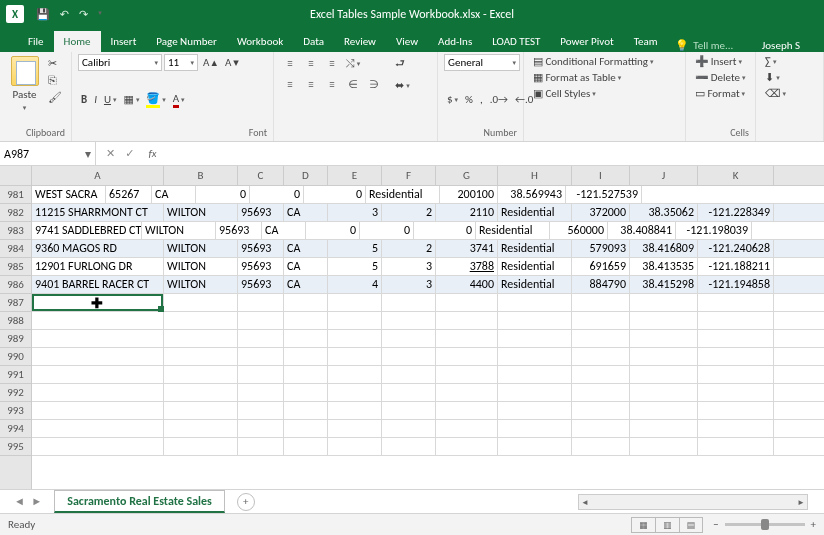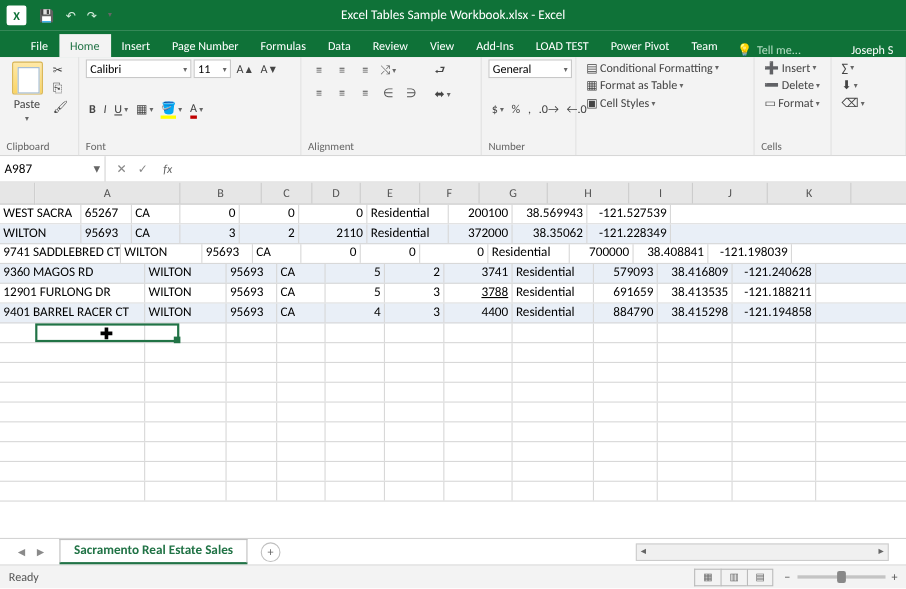--- a/index.html
+++ b/index.html
@@ -7,24 +7,24 @@
 .titlebar{height:28px;background:#0f7238;display:flex;align-items:center;color:#fff;position:relative}
 .tb-left{display:flex;align-items:center;gap:6px;padding-left:6px}
 .tb-left .ico{width:18px;height:18px;background:#fff;border-radius:2px;display:flex;align-items:center;justify-content:center;color:#0f7238;font-weight:bold}
 .tb-qat{display:flex;gap:10px;margin-left:6px;color:#d9efe0}
 .tb-title{position:absolute;left:50%;transform:translateX(-50%);color:#fff;font-size:12px}
 .menubar{height:24px;background:#0f7238;display:flex;align-items:flex-end;padding-left:18px;gap:0;color:#fff;font-size:12px}
 .menubar .item{padding:4px 10px;cursor:pointer}
 .menubar .item.file{color:#fff}
 .menubar .item.active{background:#f3f3f3;color:#217346}
 .tell{margin-left:8px;color:#b6dec5;display:flex;align-items:center;gap:4px}
-.user{margin-left:auto;padding-right:12px;color:#fff}
+.user{margin-left:auto;padding-right:24px;color:#fff}
 .ribbon{height:90px;background:#f3f3f3;border-bottom:1px solid #d4d4d4;display:flex}
 .group{border-right:1px solid #e1e1e1;padding:2px 6px 0;display:flex;flex-direction:column;justify-content:space-between}
-.group-label{text-align:left;color:#666;font-size:10px;padding:2px 0;position:relative}
+.group-label{text-align:right;color:#666;font-size:10px;padding:2px 0;position:relative}
 .rbtn{display:inline-flex;align-items:center;gap:2px;padding:1px 3px;font-size:11px;color:#444;cursor:pointer}
 .dd{font-size:7px;color:#666}
 .sel{border:1px solid #c8c8c8;background:#fff;padding:1px 3px;font-size:11px;display:inline-flex;align-items:center;justify-content:space-between}
 .clipboard-grp{width:72px}
 .paste-btn{display:flex;flex-direction:column;align-items:center;width:38px;padding-top:2px}
 .paste-glyph{width:28px;height:30px;background:linear-gradient(#ffe9a8,#fbd562);border:1px solid #d8b24a;border-radius:2px;position:relative}
 .paste-glyph::after{content:"";position:absolute;top:4px;left:4px;width:18px;height:22px;background:#fff;border:1px solid #9fb8d0}
 .font-grp{width:202px}
 .align-grp{width:164px}
 .number-grp{width:86px}
@@ -83,21 +83,21 @@
     </div>
   </div>
   <div class="tb-title">Excel Tables Sample Workbook.xlsx - Excel</div>
 </div>
 
 <div class="menubar">
   <div class="item file">File</div>
   <div class="item active">Home</div>
   <div class="item">Insert</div>
   <div class="item">Page Number</div>
-  <div class="item">Formulas</div>
+  <div class="item">Workbook</div>
   <div class="item">Data</div>
   <div class="item">Review</div>
   <div class="item">View</div>
   <div class="item">Add-Ins</div>
   <div class="item">LOAD TEST</div>
   <div class="item">Power Pivot</div>
   <div class="item">Team</div>
   <div class="tell">
       <span>💡</span>
       <span>Tell me...</span>
@@ -123,21 +123,21 @@
         <span class="rbtn">
             <span>🖌</span>
           </span>
       </div>
     </div>
     <div class="group-label">Clipboard</div>
   </div>
 
   <div class="group font-grp">
     <div style="display:flex;gap:2px;align-items:center">
-      <div class="sel" style="width:96px">
+      <div class="sel" style="width:84px">
           <span>Calibri</span>
           <span class="dd">▾</span>
         </div>
       <div class="sel" style="width:34px">
           <span>11</span>
           <span class="dd">▾</span>
         </div>
       <span class="rbtn">A<sup>▴</sup></span>
       <span class="rbtn">A<sup>▾</sup></span>
     </div>
@@ -188,21 +188,20 @@
       <div style="display:flex;flex-direction:column;gap:3px;font-size:10px">
         <span class="rbtn">
             <span>⮐</span>
           </span>
         <span class="rbtn">
             <span>⬌</span>
             <span class="dd">▾</span>
           </span>
       </div>
     </div>
-    <div class="group-label">Alignment</div>
   </div>
 
   <div class="group number-grp">
     <div class="sel" style="width:76px">
         <span>General</span>
         <span class="dd">▾</span>
       </div>
     <div style="display:flex;gap:1px;margin-top:3px">
       <span class="rbtn">$<span class="dd">▾</span></span>
       <span class="rbtn">%</span>
@@ -297,55 +296,73 @@
         <div class="ch" style="width: 54px;">E</div>
         <div class="ch" style="width: 54px;">F</div>
         <div class="ch" style="width: 62px;">G</div>
         <div class="ch" style="width: 74px;">H</div>
         <div class="ch" style="width: 58px;">I</div>
         <div class="ch" style="width: 68px;">J</div>
         <div class="ch" style="width: 76px;">K</div>
       </div>
   </div>
   <div class="body-scroll">
+    <div class="rowhdrs" id="rowhdrs">
+        <div class="rh">981</div>
+        <div class="rh">982</div>
+        <div class="rh">983</div>
+        <div class="rh">984</div>
+        <div class="rh">985</div>
+        <div class="rh">986</div>
+        <div class="rh">987</div>
+        <div class="rh">988</div>
+        <div class="rh">989</div>
+        <div class="rh">990</div>
+        <div class="rh">991</div>
+        <div class="rh">992</div>
+        <div class="rh">993</div>
+        <div class="rh">994</div>
+        <div class="rh">995</div>
+      </div>
     <div class="cells" id="cells" style="flex:1;position:relative">
         <div class="row">
           <div class="cell" style="width: 74px;">WEST SACRA</div>
           <div class="cell" style="width: 46px;">65267</div>
           <div class="cell" style="width: 44px;">CA</div>
           <div class="cell num" style="width: 54px;">0</div>
           <div class="cell num" style="width: 54px;">0</div>
           <div class="cell num" style="width: 62px;">0</div>
           <div class="cell" style="width: 74px;">Residential</div>
           <div class="cell num" style="width: 58px;">200100</div>
           <div class="cell num" style="width: 68px;">38.569943</div>
           <div class="cell num" style="width: 76px;">-121.527539</div>
         </div>
         <div class="row band">
+          <div class="cell" style="width: 132px;">11215 SHARRMONT CT</div>
           <div class="cell" style="width: 74px;">WILTON</div>
           <div class="cell" style="width: 46px;">95693</div>
           <div class="cell" style="width: 44px;">CA</div>
           <div class="cell num" style="width: 54px;">3</div>
           <div class="cell num" style="width: 54px;">2</div>
           <div class="cell num" style="width: 62px;">2110</div>
           <div class="cell" style="width: 74px;">Residential</div>
           <div class="cell num" style="width: 58px;">372000</div>
           <div class="cell num" style="width: 68px;">38.35062</div>
           <div class="cell num" style="width: 76px;">-121.228349</div>
         </div>
         <div class="row">
           <div class="cell" style="width: 110px;">9741 SADDLEBRED CT</div>
           <div class="cell" style="width: 74px;">WILTON</div>
           <div class="cell" style="width: 46px;">95693</div>
           <div class="cell" style="width: 44px;">CA</div>
           <div class="cell num" style="width: 54px;">0</div>
           <div class="cell num" style="width: 54px;">0</div>
           <div class="cell num" style="width: 62px;">0</div>
           <div class="cell" style="width: 74px;">Residential</div>
-          <div class="cell num" style="width: 58px;">700000</div>
+          <div class="cell num" style="width: 58px;">560000</div>
           <div class="cell num" style="width: 68px;">38.408841</div>
           <div class="cell num" style="width: 76px;">-121.198039</div>
         </div>
         <div class="row band">
           <div class="cell" style="width: 132px;">9360 MAGOS RD</div>
           <div class="cell" style="width: 74px;">WILTON</div>
           <div class="cell" style="width: 46px;">95693</div>
           <div class="cell" style="width: 44px;">CA</div>
           <div class="cell num" style="width: 54px;">5</div>
           <div class="cell num" style="width: 54px;">2</div>

